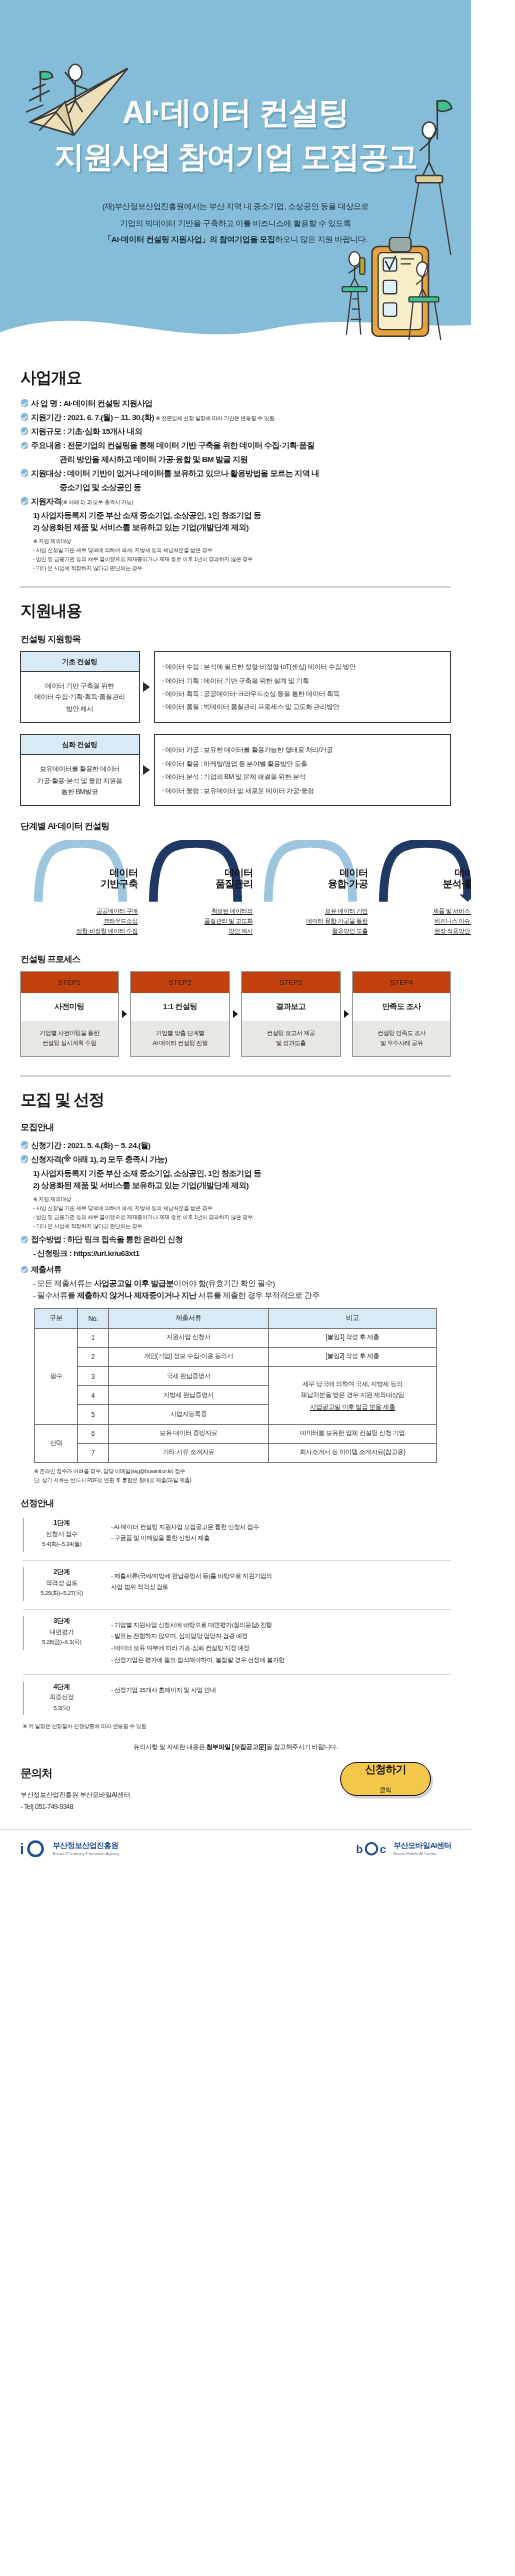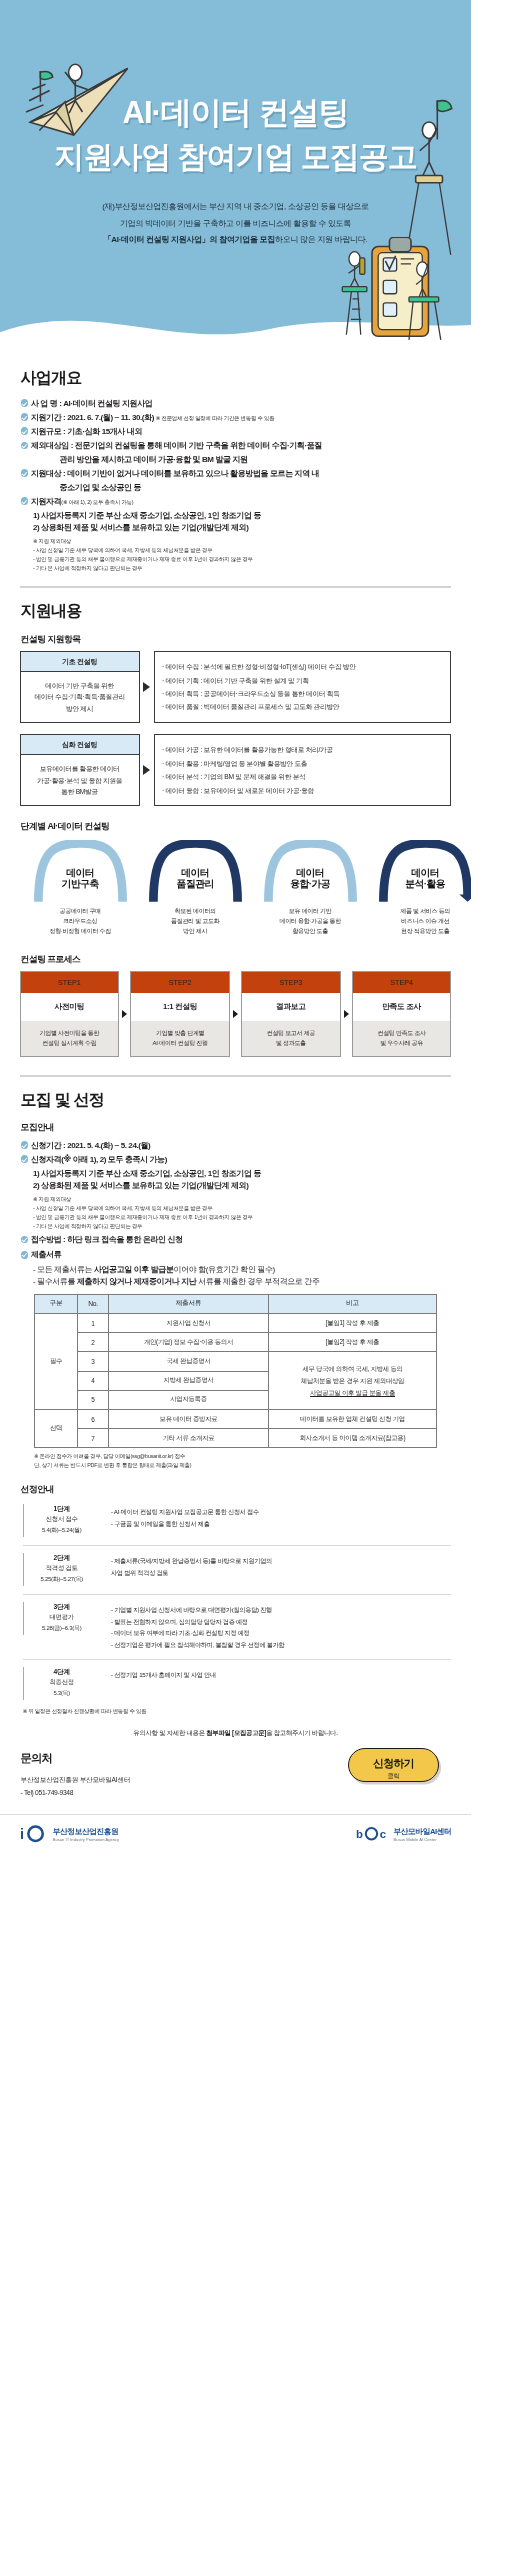--- a/index.html
+++ b/index.html
@@ -75,21 +75,21 @@
   .item-left-body {
     flex:1; display:flex; align-items:center; justify-content:center; text-align:center;
     padding:7.2px 5.2px; font-size:6.7px; line-height:1.7; letter-spacing:-0.3px;
   }
   .tri { width:0;height:0;border-left:7.7px solid #2b2b2b;border-top:5.2px solid transparent;border-bottom:5.2px solid transparent; align-self:center; margin:0 3.6px; }
   .item-right { flex:1; border:0.5px solid #3a3a3a; padding:8.2px 7.2px; display:flex; flex-direction:column; justify-content:center; }
   .item-right div { font-size:6.7px; line-height:2.0; letter-spacing:-0.3px; }
 
   
   .stages { display:flex; justify-content:space-between; margin:7.2px 3.1px 0; }
-  .stage { width:115px; text-align:center; position:relative; }
+  .stage { width:115px; text-align:right; position:relative;text-decoration:underline; }
   .stage-arc { position:relative; height:62px; }
   .stage-label {
     position:absolute; left:0; right:0; top:27px;
     font-size:9.8px; font-weight:bold; letter-spacing:-0.5px; line-height:1.15; color:#151515;
   }
   .stage-desc { margin-top:5.2px; font-size:6px; line-height:1.65; letter-spacing:-0.3px; color:#222; }
 
   
   .steps { display:flex; align-items:stretch; justify-content:space-between; margin-top:5.2px; }
   .step { flex:1; border:0.5px solid #9a9a9a; display:flex; flex-direction:column; }
@@ -121,23 +121,23 @@
   .tl-foot { font-size:5.4px; color:#333; margin-top:1px; letter-spacing:-0.2px; }
 
   .closing { text-align:center; font-size:6.4px; letter-spacing:-0.3px; margin:13.4px 0 2.1px; color:#1b1b1b; }
   .closing b { font-weight:bold; }
 
   .contact-line { font-size:6.7px; letter-spacing:-0.3px; margin-left:1px; line-height:1.9; }
 
   
   .apply-wrap { position:relative; }
   .apply-btn {
-    position:absolute; right:32px; top:-3.1px; width:91px; height:34px;
+    position:absolute; right:40px; top:-3.1px; width:91px; height:34px;
     background:#f2c74a; border:1.5px solid #1b1b1b; border-radius:17.5px;
-    display:flex; align-items:center; justify-content:flex-end; flex-direction:column;
+    display:flex; align-items:center; justify-content:space-between; flex-direction:column;
     box-shadow:2.1px 2.6px 0 rgba(0,0,0,.18);
   }
   .apply-btn .a1 { font-size:10.8px; font-weight:bold; letter-spacing:-0.5px; color:#1b1b1b; }
   .apply-btn .a2 { font-size:6.2px; letter-spacing:-0.3px; color:#1b1b1b; margin-top:0.5px; }
 
   
   .footer { margin-top:14.4px; border-top:0.5px solid #dcdcdc; padding:10.3px 19.6px 13.4px; display:flex; align-items:center; justify-content:space-between; }
   .logo-grp { display:flex; align-items:center; gap:5.2px; }
   .logo-txt1 { font-size:7.7px; font-weight:bold; color:#1d4f91; letter-spacing:-0.4px; }
   .logo-txt1 small { display:block; font-size:4.1px; font-weight:normal; color:#6b7a8c; letter-spacing:0; }
@@ -246,21 +246,21 @@
         <span class="bl-text"><span>지원기간 : </span><span>2021. 6. 7.(월) ~ 11. 30.(화)</span> <span class="note-sm">※ 전문업체 선정 일정에 따라 기간은 변동될 수 있음</span></span>
       </div>
 
       <div class="bl">
         <span class="chk"></span>
         <span class="bl-text"><span>지원규모 : </span><span>기초·심화 15개사 내외</span></span>
       </div>
 
       <div class="bl">
         <span class="chk"></span>
-        <span class="bl-text"><span>제외대상임 : </span><span>전문기업의 컨설팅을 통해 데이터 기반 구축을 위한 데이터 수집·기획·품질</span></span>
+        <span class="bl-text"><span>주요내용 : </span><span>전문기업의 컨설팅을 통해 데이터 기반 구축을 위한 데이터 수집·기획·품질</span></span>
       </div>
       <div class="cont-indent">관리 방안을 제시하고 데이터 가공·융합 및 BM 발굴 지원</div>
 
       <div class="bl" style="margin-top:2.6px;">
         <span class="chk"></span>
         <span class="bl-text"><span>지원대상 : </span><span>데이터 기반이 없거나 데이터를 보유하고 있으나 활용방법을 모르는 지역 내</span></span>
       </div>
       <div class="cont-indent">중소기업 및 소상공인 등</div>
 
       <div class="bl" style="margin-top:2.6px;">
@@ -430,20 +430,23 @@
       <div class="indent">2) 상용화된 제품 및 서비스를 보유하고 있는 기업(개발단계 제외)</div>
       <div class="indent2" style="margin-top:3.1px;">※ 지원 제외대상</div>
       <div class="indent2">- 사업 신청일 기준 세무 당국에 의하여 국세, 지방세 등의 체납처분을 받은 경우</div>
       <div class="indent2">- 법인 및 금융기관 등의 채무 불이행으로 제재중이거나 제재 종료 이후 1년이 경과하지 않은 경우</div>
       <div class="indent2">- 기타 본 사업에 적정하지 않다고 판단되는 경우</div>
 
       <div class="bl" style="margin-top:3.6px;">
         <span class="chk"></span>
         <span class="bl-text"><span>접수방법 : </span><span>하단 링크 접속을 통한 온라인 신청</span></span>
       </div>
+      <div class="indent">
+        <span>- 신청링크 : </span><span>https://url.kr/u63xt1</span>
+      </div>
 
       <div class="bl" style="margin-top:3.6px;">
         <span class="chk"></span>
         <span class="bl-text">제출서류</span>
       </div>
       <div class="indent" style="font-weight:normal;">
         <span>- 모든 제출서류는 </span><b>사업공고일 이후 발급분</b><span>이어야 함(유효기간 확인 필수)</span>
       </div>
       <div class="indent" style="font-weight:normal;">
         <span>- 필수서류를 </span><b>제출하지 않거나 제재중이거나 지난 </b><span>서류를 제출한 경우 부적격으로 간주</span>

